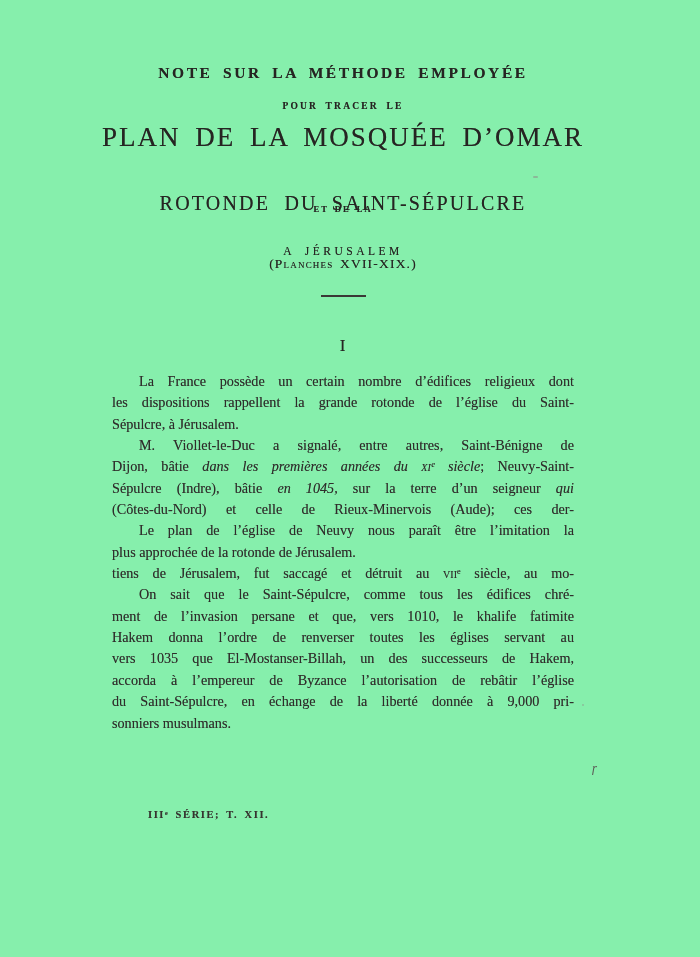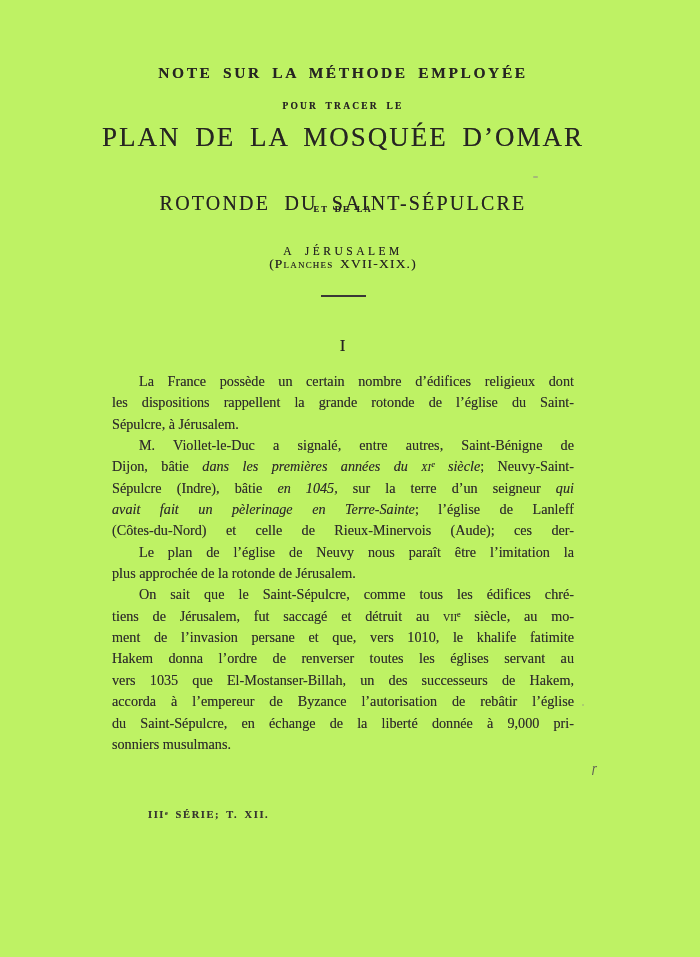--- a/index.html
+++ b/index.html
@@ -1,19 +1,19 @@
 <!DOCTYPE html>
 <html><head>
 <meta charset="utf-8">
 <style>
   html,body{margin:0;padding:0;background:#ffffff;}
   .page{
     position:relative;
     width:700px;height:957px;
-    background:#bef264;
+    background:#86efac;
     overflow:hidden;
     font-family:"Liberation Serif", serif;
     color:#2f2d2b;
   }
   
   .tblock{
     position:absolute;left:95px;width:496px;
     text-align:center;white-space:nowrap;
     color:#262422;
     text-shadow:0 0 .5px rgba(40,38,36,.55);
@@ -80,26 +80,25 @@
 
   <div class="tblock t-section">I</div>
 
   <div class="body" id="body-text">
       <div class="line ind"><span class="">La France possède un certain nombre d’édifices religieux dont</span></div>
       <div class="line"><span class="">les dispositions rappellent la grande rotonde de l’église du Saint-</span></div>
       <div class="line last"><span class="">Sépulcre, à Jérusalem.</span></div>
       <div class="line ind"><span class="">M. Viollet-le-Duc a signalé, entre autres, Saint-Bénigne de</span></div>
       <div class="line"><span class="">Dijon, bâtie </span><span class="i ">dans les premières années du </span><span class="i sc">xiᵉ</span><span class="i "> siècle</span><span class="">; Neuvy-Saint-</span></div>
       <div class="line"><span class="">Sépulcre (Indre), bâtie </span><span class="i ">en 1045,</span><span class=""> sur la terre d’un seigneur </span><span class="i ">qui</span></div>
-      <div class="line"><span class="i ">avait fait un pèlerinage en Terre-Sainte</span><span class="">; l’église de Lanleff</span></div>
       <div class="line"><span class="">(Côtes-du-Nord) et celle de Rieux-Minervois (Aude); ces der-</span></div>
       <div class="line ind"><span class="">Le plan de l’église de Neuvy nous paraît être l’imitation la</span></div>
       <div class="line last"><span class="">plus approchée de la rotonde de Jérusalem.</span></div>
+      <div class="line"><span class="">tiens de Jérusalem, fut saccagé et détruit au </span><span class="sc">viiᵉ</span><span class=""> siècle, au mo-</span></div>
       <div class="line ind"><span class="">On sait que le Saint-Sépulcre, comme tous les édifices chré-</span></div>
-      <div class="line"><span class="">tiens de Jérusalem, fut saccagé et détruit au </span><span class="sc">viiᵉ</span><span class=""> siècle, au mo-</span></div>
       <div class="line"><span class="">ment de l’invasion persane et que, vers 1010, le khalife fatimite</span></div>
       <div class="line"><span class="">Hakem donna l’ordre de renverser toutes les églises servant au</span></div>
       <div class="line"><span class="">vers 1035 que El-Mostanser-Billah, un des successeurs de Hakem,</span></div>
       <div class="line"><span class="">accorda à l’empereur de Byzance l’autorisation de rebâtir l’église</span></div>
       <div class="line"><span class="">du Saint-Sépulcre, en échange de la liberté donnée à 9,000 pri-</span></div>
       <div class="line last"><span class="">sonniers musulmans.</span></div>
     </div>
 
   <div class="footer">IIIᵉ SÉRIE; T. XII.</div>
 

